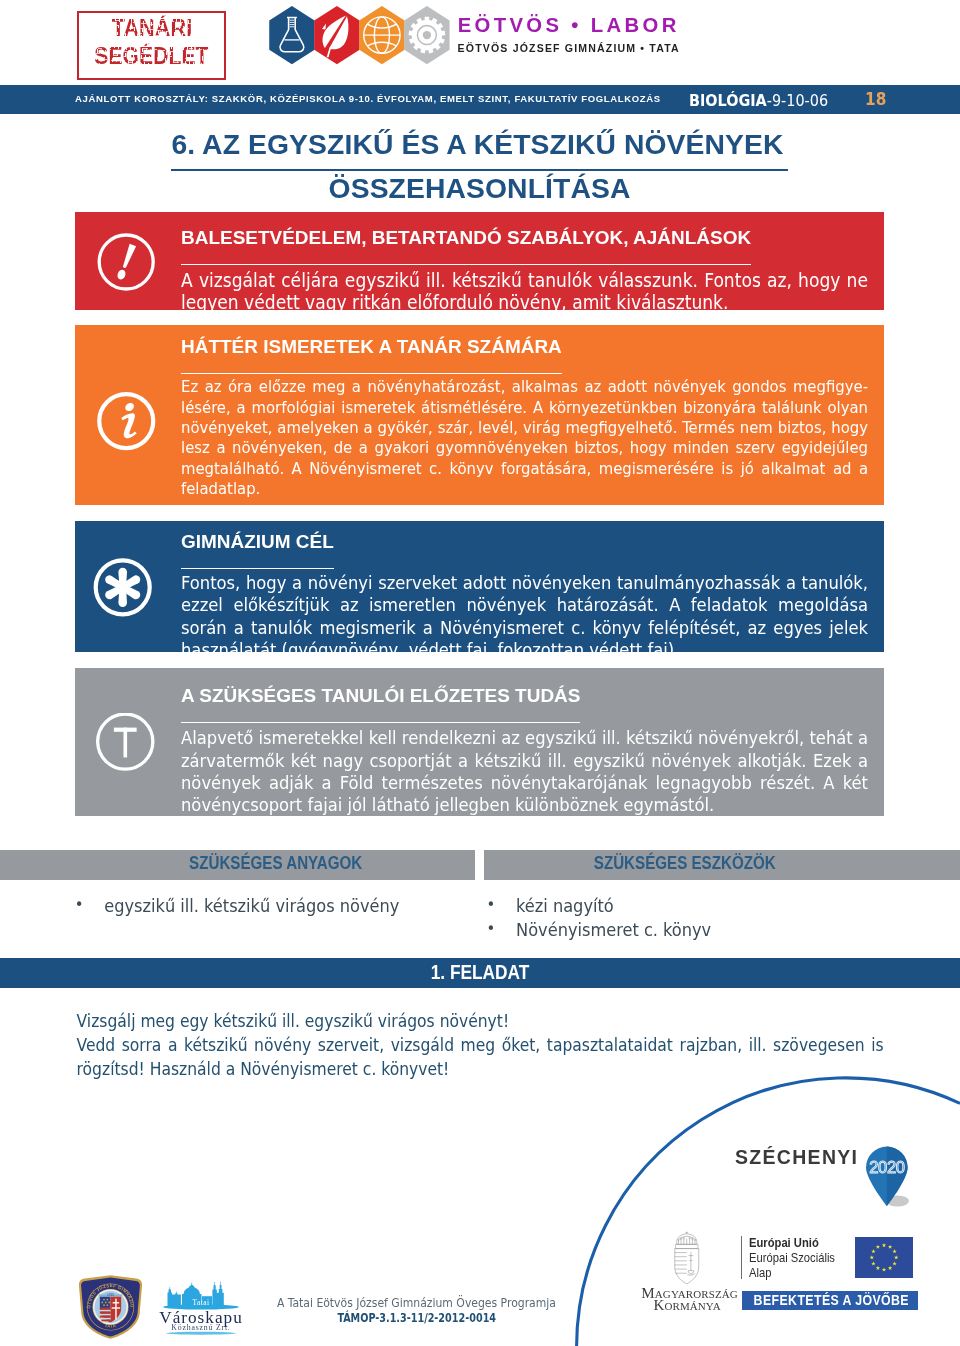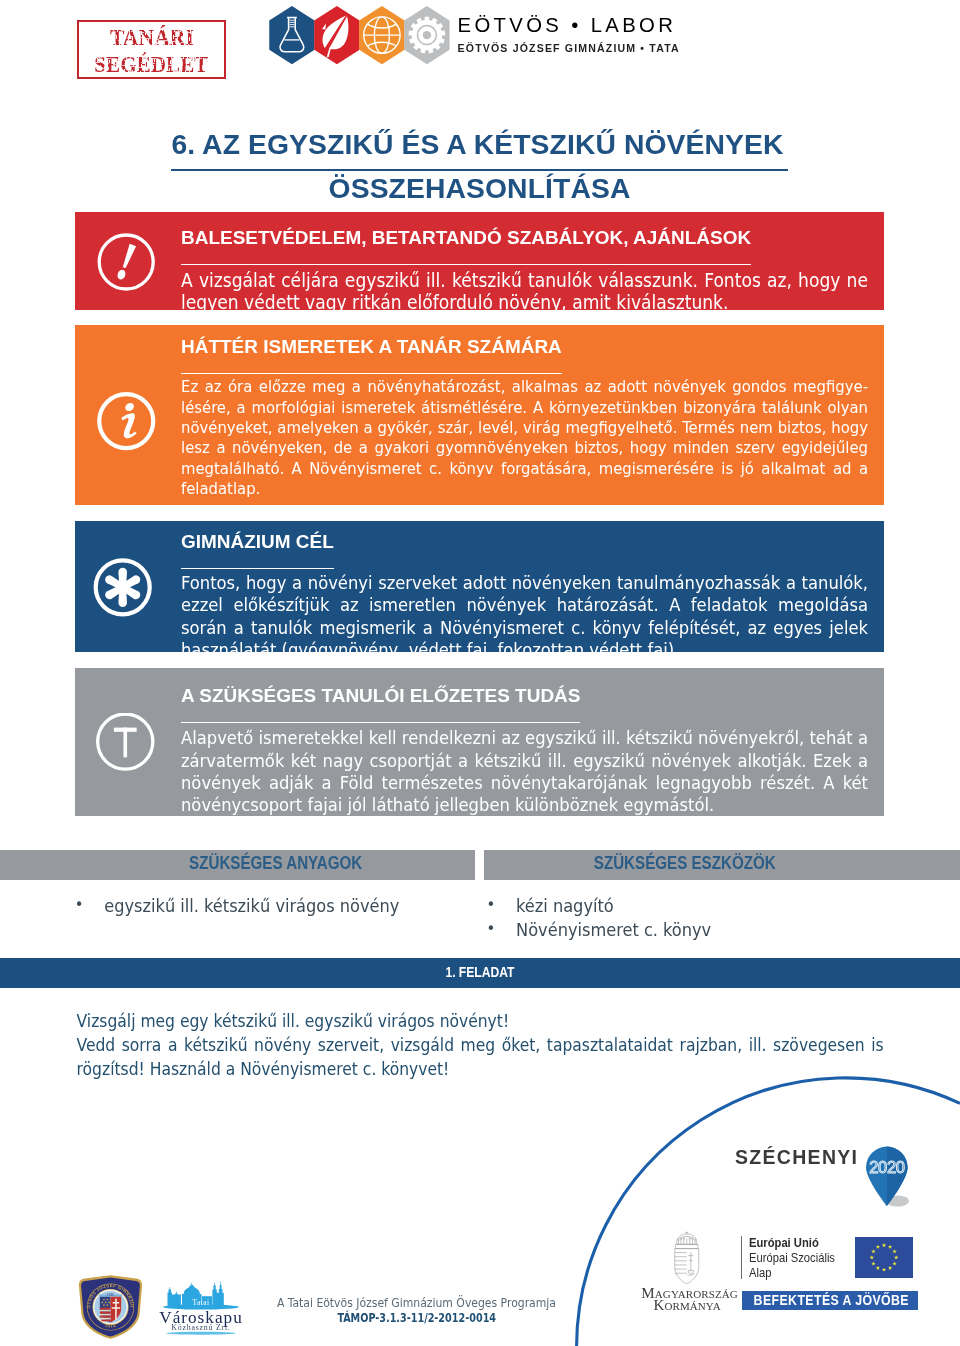--- a/index.html
+++ b/index.html
@@ -1,37 +1,37 @@
 <!DOCTYPE html>
 <html><head>
 <meta charset="utf-8">
 <style>
   html,body{margin:0;padding:0;}
   body{width:960px;height:1346px;background:#fff;font-family:"Liberation Sans",sans-serif;overflow:hidden;position:relative;}
   .page{position:absolute;left:0;top:0;width:960px;height:1346px;}
 
   
-  .stamp{position:absolute;left:77.4px;top:20px;width:148.4px;height:59px;
-     border:2.5px solid #c1272d;box-sizing:border-box;font-family:Liberation Serif, serif;}
+  .stamp{position:absolute;left:77.4px;top:11px;width:148.4px;height:69px;
+     border:2.5px solid #c1272d;box-sizing:border-box;}
   .stamp .l1,.stamp .l2{position:absolute;width:100%;text-align:center;font-weight:bold;}
   .stamp .l1{top:1.6px;font-size:23.6px;line-height:26px;letter-spacing:0.1px;}
   .stamp .l2{top:29.6px;font-size:23px;line-height:26px;letter-spacing:0.1px;}
   .stamp .l1 span,.stamp .l2 span{display:inline-block;transform:scaleX(0.915);
      color:transparent;-webkit-background-clip:text;background-clip:text;
      background-image:
        repeating-linear-gradient(99deg, rgba(255,255,255,.95) 0px, rgba(255,255,255,.95) .6px, rgba(193,39,45,0) .6px, rgba(193,39,45,0) 4.4px),
        repeating-linear-gradient(6deg, rgba(255,255,255,.75) 0px, rgba(255,255,255,.75) .5px, rgba(193,39,45,0) .5px, rgba(193,39,45,0) 5.2px),
        linear-gradient(#c1272d,#c1272d);}
 
   .hexrow{position:absolute;left:269.1px;top:6.2px;}
   .hexrow svg{display:block;}
 
   .logotext{position:absolute;left:457.6px;top:15px;}
-  .logotext .lt1{font-weight:normal;font-size:20.3px;color:#000000;letter-spacing:3.35px;
-     line-height:20px;white-space:nowrap;}
+  .logotext .lt1{font-weight:bold;font-size:20.3px;color:#a21caf;letter-spacing:3.35px;
+     line-height:20px;white-space:nowrap;text-align:center;}
   .logotext .lt2{font-weight:bold;font-size:10.56px;color:#231f20;letter-spacing:1.17px;
      line-height:11px;margin-top:8.4px;white-space:nowrap;}
 
   
   .topbar{position:absolute;left:0;top:85px;width:960px;height:29px;background:#1c5081;}
   .topbar .aud{position:absolute;left:75px;top:8.4px;font-size:9.5px;font-weight:bold;color:#fff;
      letter-spacing:0.66px;white-space:nowrap;line-height:11px;}
   .topbar .subj{position:absolute;left:689px;top:5.5px;font-size:16px;color:#fff;white-space:nowrap;
      line-height:19px;font-family:"DejaVu Sans Condensed",sans-serif;}
   .topbar .subj b{font-weight:bold;}
@@ -57,21 +57,21 @@
   .matbar{position:absolute;top:849.5px;height:30.5px;background:#969a9e;}
   .matbar .mt{position:absolute;text-align:center;top:2.9px;font-size:19.2px;line-height:21px;
      font-weight:bold;color:#2b5d86;transform:scaleX(0.79);transform-origin:center top;}
   .matlist{position:absolute;font-family:"DejaVu Sans Condensed",sans-serif;font-size:18px;
      color:#3c4b56;line-height:23.5px;}
   .matlist .li{position:relative;padding-left:27.4px;}
   .matlist .li:before{content:"\2022";position:absolute;left:-2.2px;top:-0.6px;color:#3c4b56;font-size:16.5px;}
 
   
   .taskbar{position:absolute;left:0;top:957.5px;width:960px;height:30.5px;background:#1c5081;}
-  .taskbar .tt{position:absolute;width:100%;text-align:center;top:3.6px;font-size:14px;line-height:23px;
+  .taskbar .tt{position:absolute;width:100%;text-align:center;top:3.6px;font-size:20px;line-height:23px;
      font-weight:bold;color:#fff;}
   .taskbar .tt span{display:inline-block;transform:scaleX(0.865);}
   .taskbody{position:absolute;left:76.6px;top:1008.6px;width:807px;
      font-family:"DejaVu Sans Condensed",sans-serif;font-size:17.3px;color:#24506f;line-height:24.3px;}
   .taskbody .ln2{text-align:justify;}
 
   
   .arcsvg{position:absolute;left:540px;top:1037px;}
 
   .szech{position:absolute;left:735px;top:1146px;}
@@ -164,20 +164,25 @@
         </g>
       </g>
     </svg>
   </div>
 
   <div class="logotext">
     <div class="lt1">EÖTVÖS • LABOR</div>
     <div class="lt2">EÖTVÖS JÓZSEF GIMNÁZIUM • TATA</div>
   </div>
 
+  <div class="topbar">
+    <div class="aud">AJÁNLOTT KOROSZTÁLY: SZAKKÖR, KÖZÉPISKOLA 9-10. ÉVFOLYAM, EMELT SZINT, FAKULTATÍV FOGLALKOZÁS</div>
+    <div class="subj"><b>BIOLÓGIA</b><span>-9-10-06</span></div>
+    <div class="pg">18</div>
+  </div>
 
   <div class="doctitle">
     <div class="t1">6. AZ EGYSZIKŰ ÉS A KÉTSZIKŰ NÖVÉNYEK</div>
     <div class="t2">ÖSSZEHASONLÍTÁSA</div>
   </div>
 
   <div class="sec" style="top:212px;height:98px;background:#d42c33">
     <div class="ico" style="left:22px;top:21px">
       <svg width="60" height="60" viewBox="0 0 60 60">
         <circle cx="29.2" cy="29" r="27" fill="none" stroke="#fff" stroke-width="3.3"></circle>

